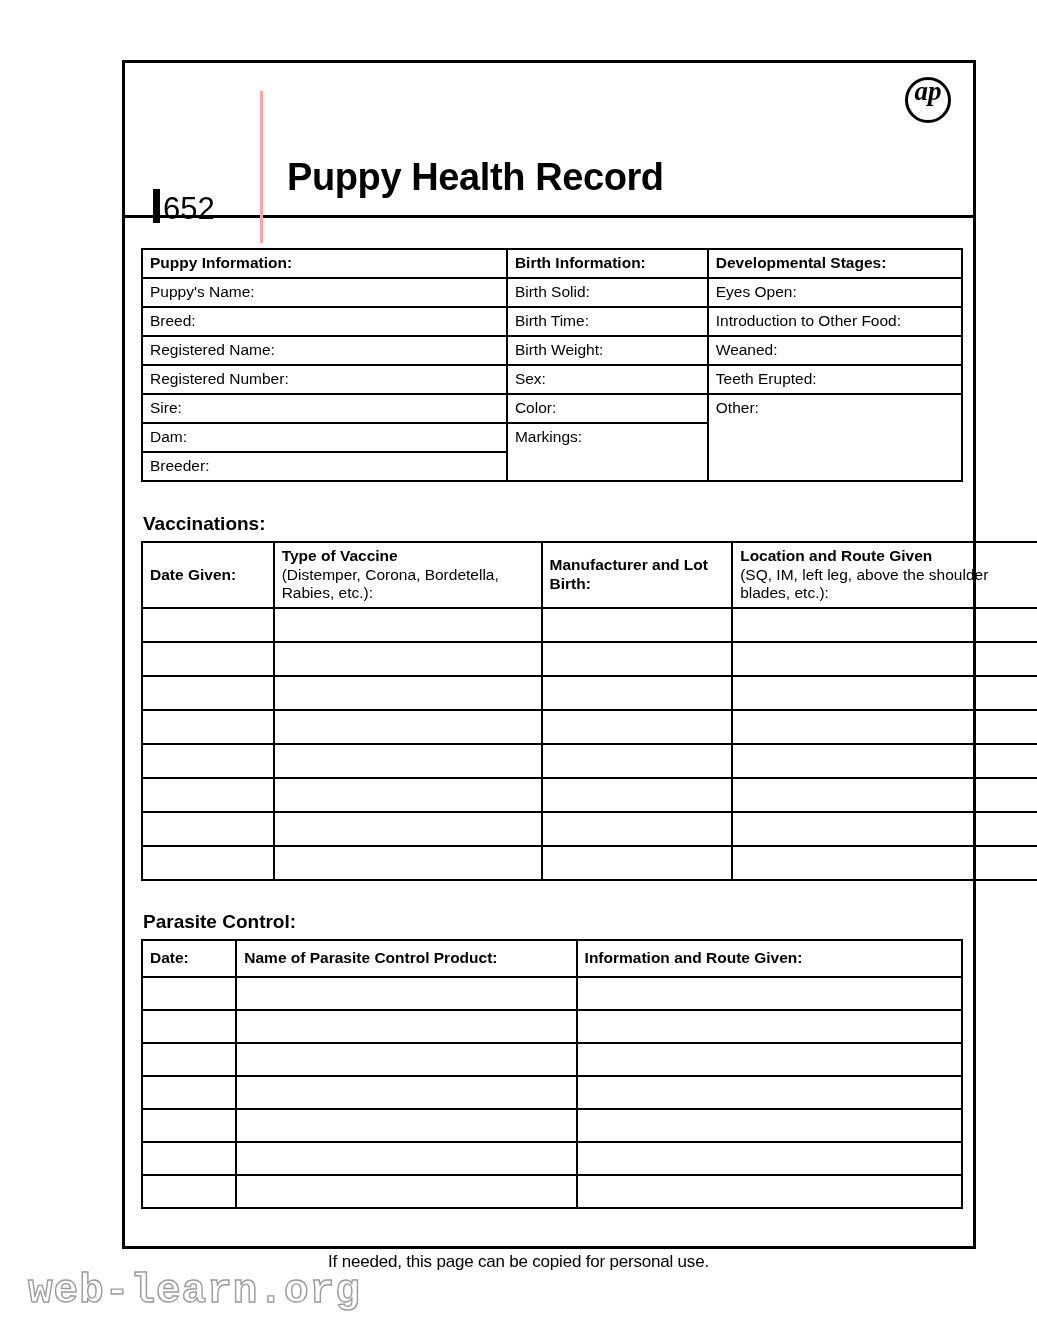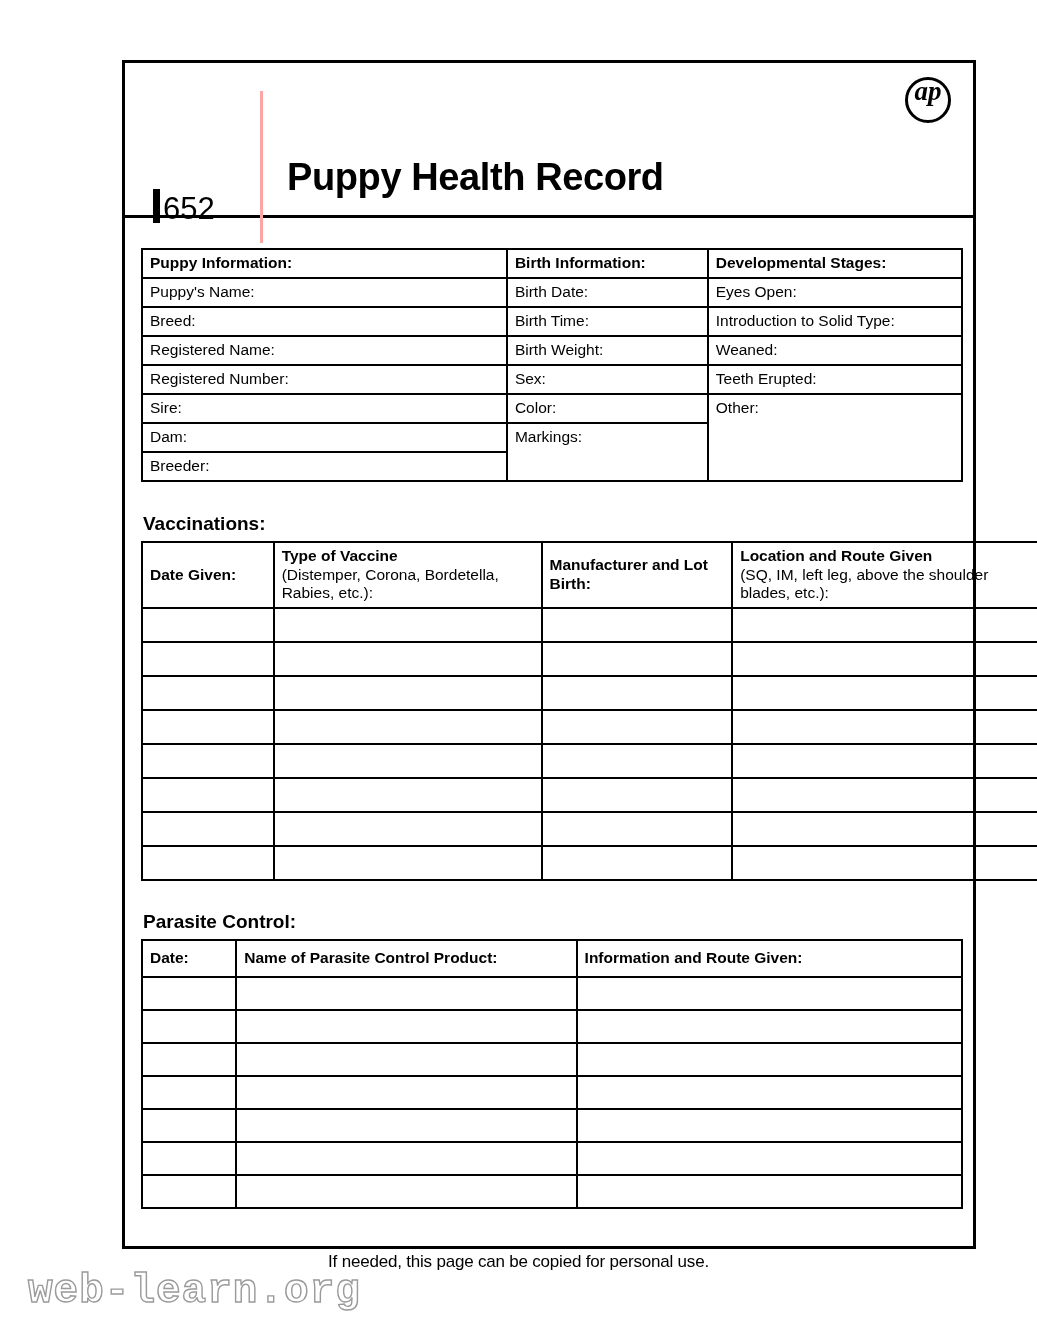--- a/index.html
+++ b/index.html
@@ -213,27 +213,27 @@
         <col style="width:31%">
       </colgroup>
       <tbody>
         <tr>
           <td class="hd">Puppy Information:</td>
           <td class="hd">Birth Information:</td>
           <td class="hd">Developmental Stages:</td>
         </tr>
         <tr>
           <td>Puppy's Name:</td>
-          <td>Birth Date:</td>
+          <td>Birth Solid:</td>
           <td>Eyes Open:</td>
         </tr>
         <tr>
           <td>Breed:</td>
           <td>Birth Time:</td>
-          <td>Introduction to Solid Type:</td>
+          <td>Introduction to Other Food:</td>
         </tr>
         <tr>
           <td>Registered Name:</td>
           <td>Birth Weight:</td>
           <td>Weaned:</td>
         </tr>
         <tr>
           <td>Registered Number:</td>
           <td>Sex:</td>
           <td>Teeth Erupted:</td>

